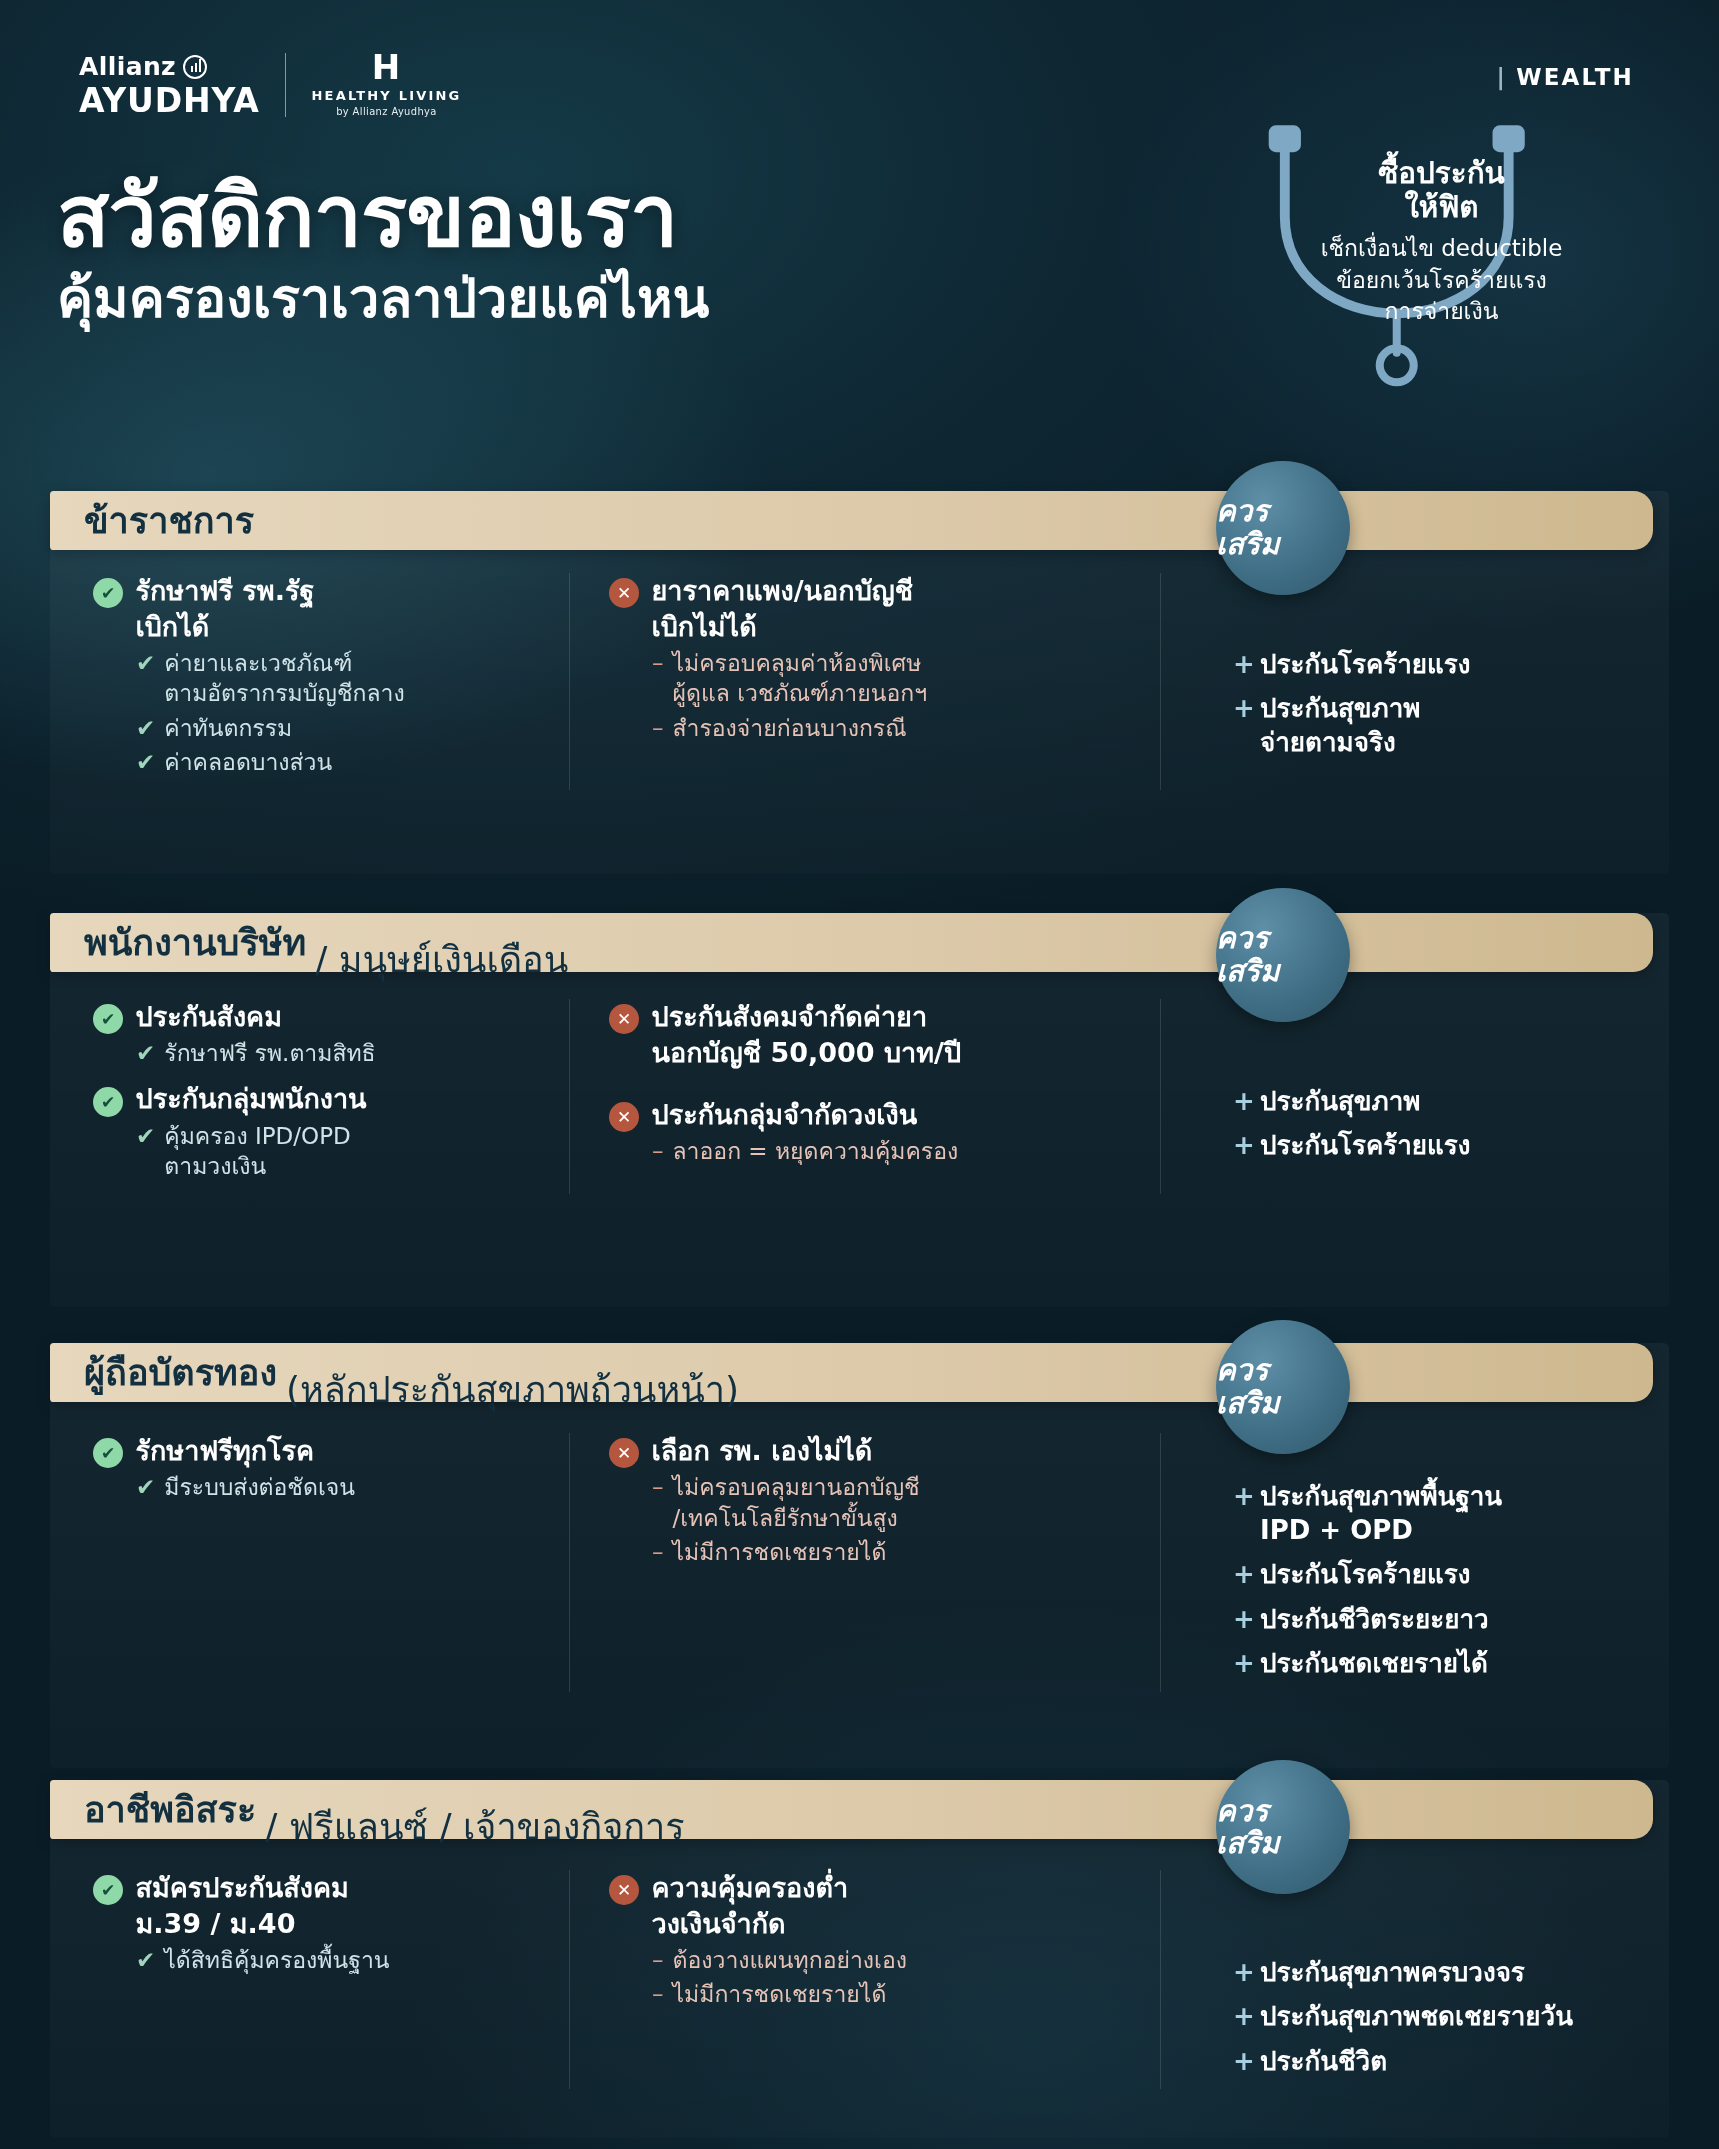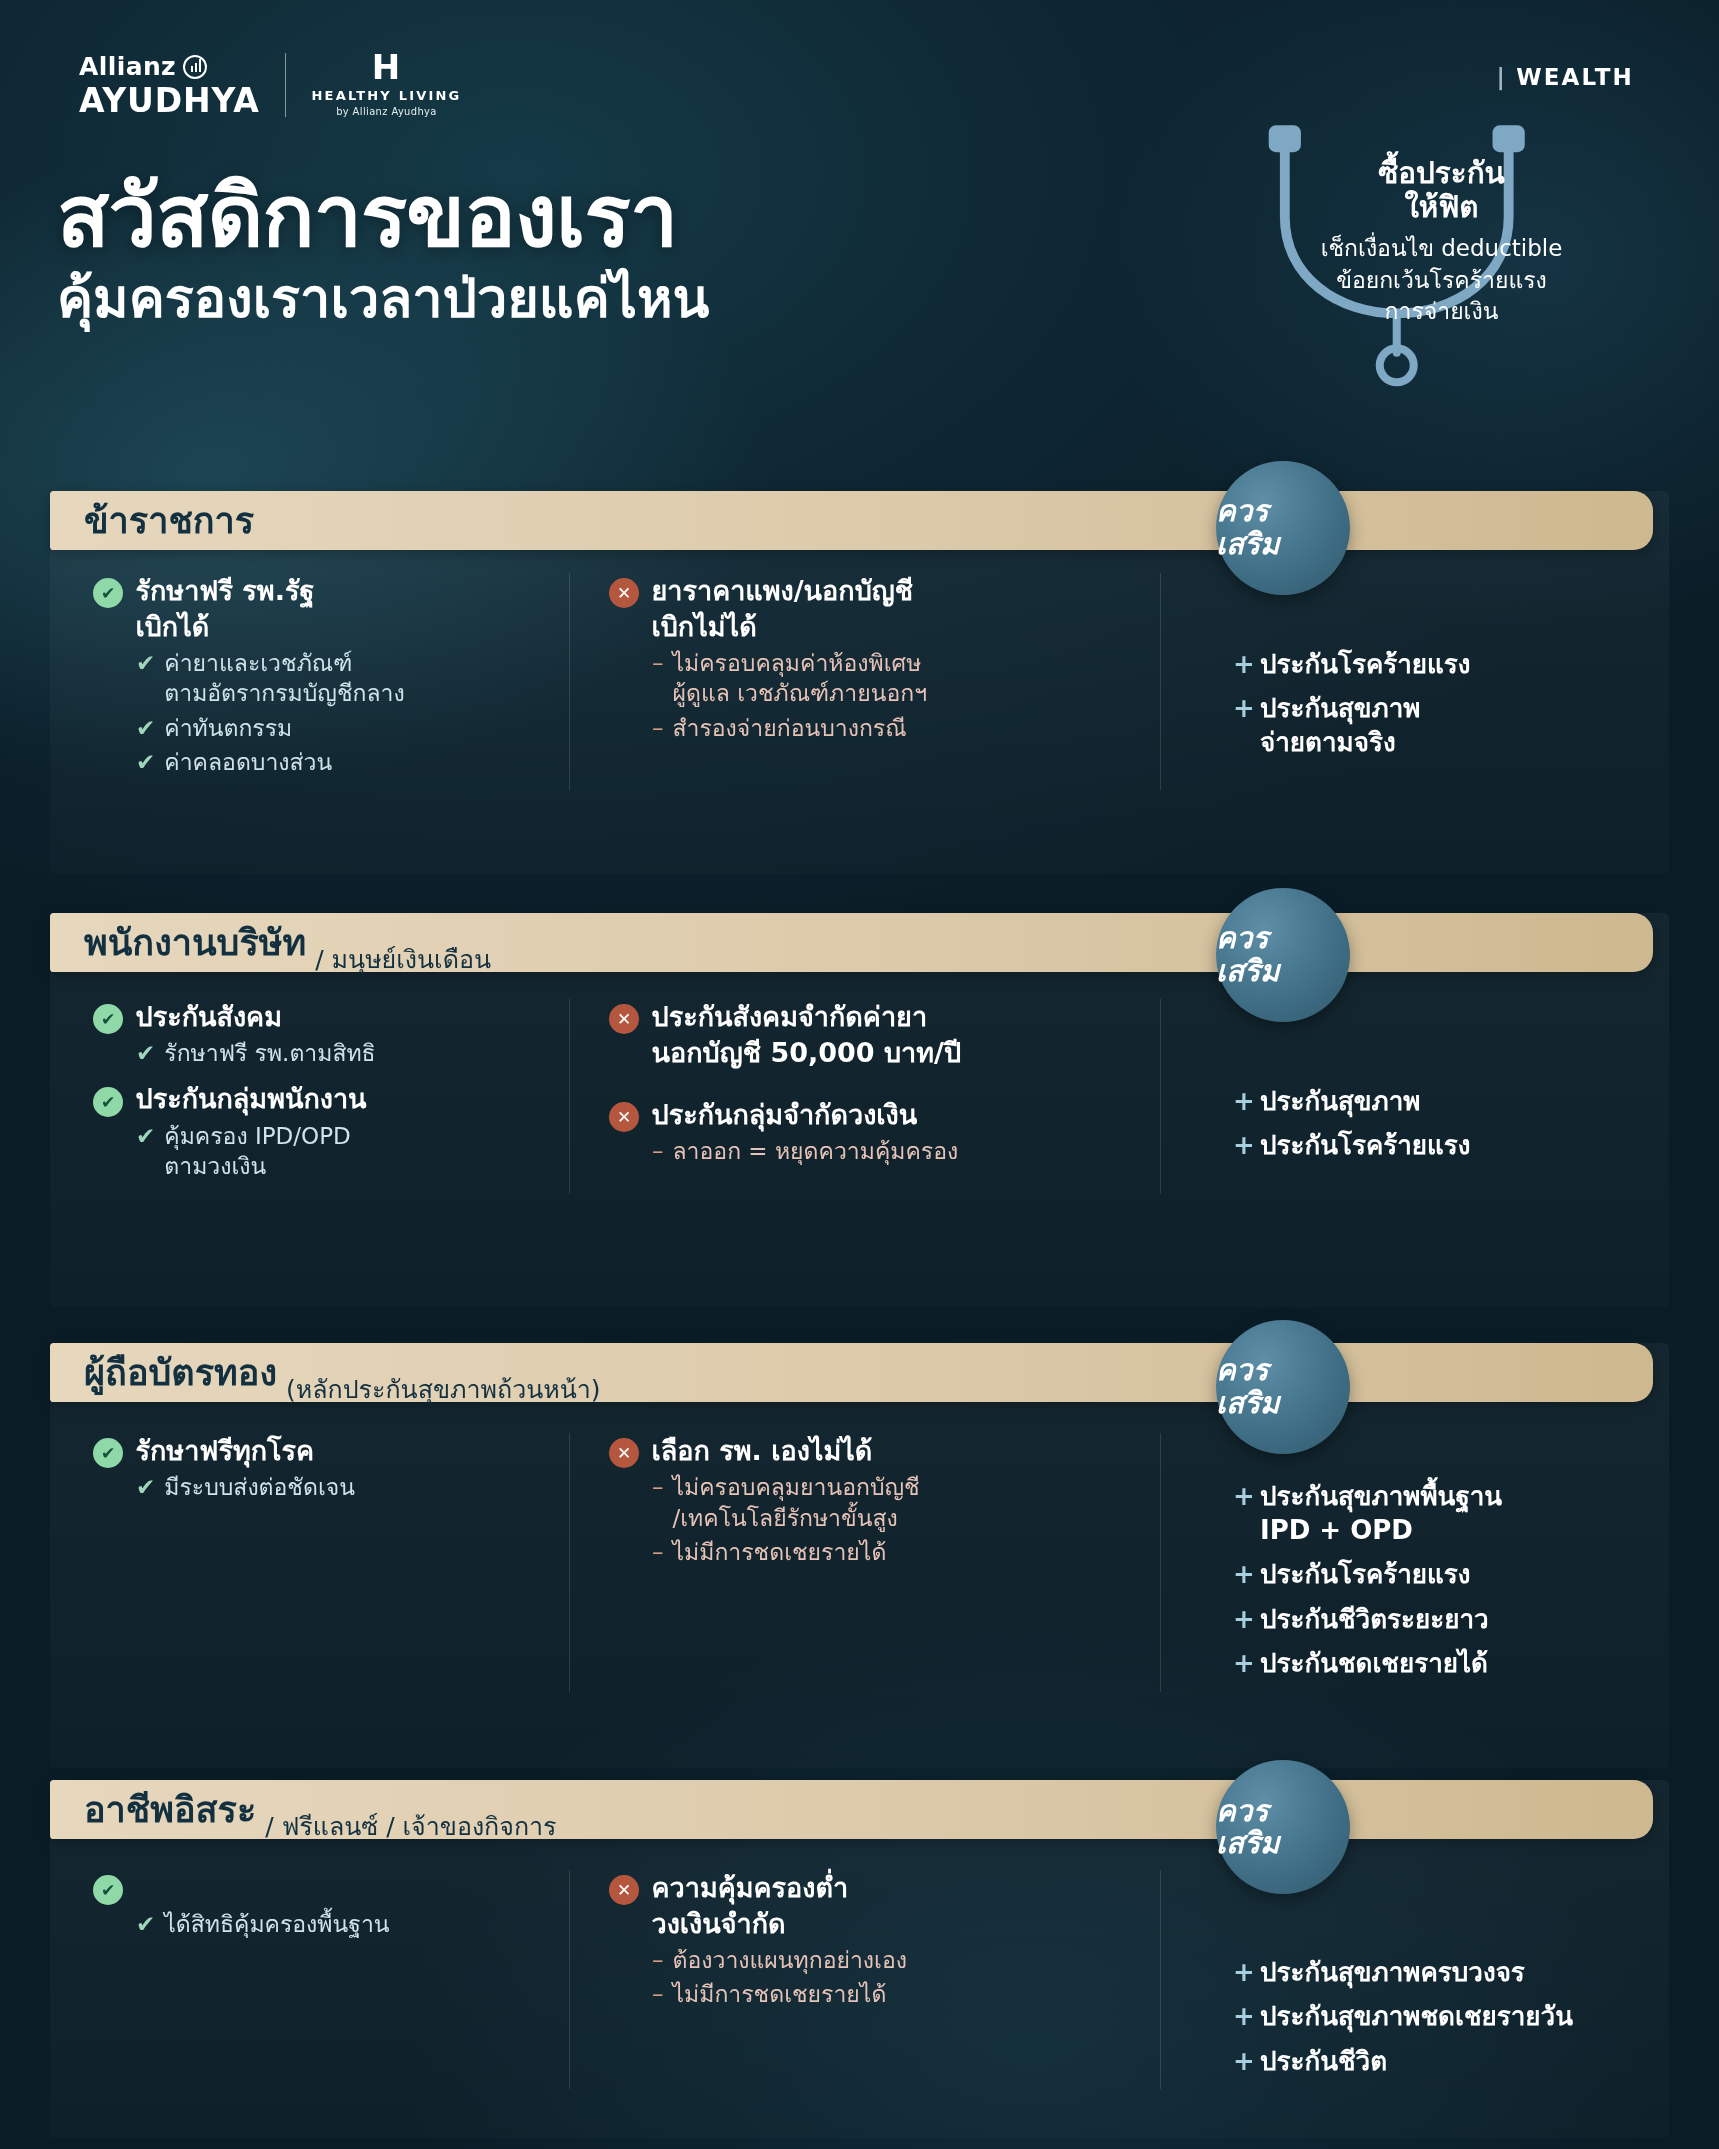--- a/index.html
+++ b/index.html
@@ -187,21 +187,21 @@
     padding-left: 34px;
     box-shadow: 0 3.6px 12.5px rgba(0,0,0,0.25);
   }
   .sec-header .t1 {
     font-size: 36px;
     font-weight: bold;
     color: #123040;
     line-height: 1;
   }
   .sec-header .t2 {
-    font-size: 25px;
+    font-size: 36px;
     color: #123040;
     margin-left: 9px;
     line-height: 1;
     margin-top: 34px;
   }
 
   .cols {
     position: absolute;
     left: 50px;
     width: 1619px;
@@ -580,20 +580,24 @@
   <div class="sec-bg" style="top:0; height:358px;"></div>
   <div class="sec-header" style="width:1603px;">
     <span class="t1">อาชีพอิสระ</span>
     <span class="t2">/ ฟรีแลนซ์ / เจ้าของกิจการ</span>
   </div>
 
   <div class="cols" style="top:90px;">
     <div class="col col-a">
       <div class="item">
         <div class="badge ok">✔</div>
+        <div class="item-head">
+          <div>สมัครประกันสังคม</div>
+          <div>ม.39 / ม.40</div>
+        </div>
       </div>
       <div class="sublist">
         <div class="sub">
           <span class="mk">✔</span>
           <span class="txt">ได้สิทธิคุ้มครองพื้นฐาน</span>
         </div>
       </div>
     </div>
 
     <div class="col col-b">

